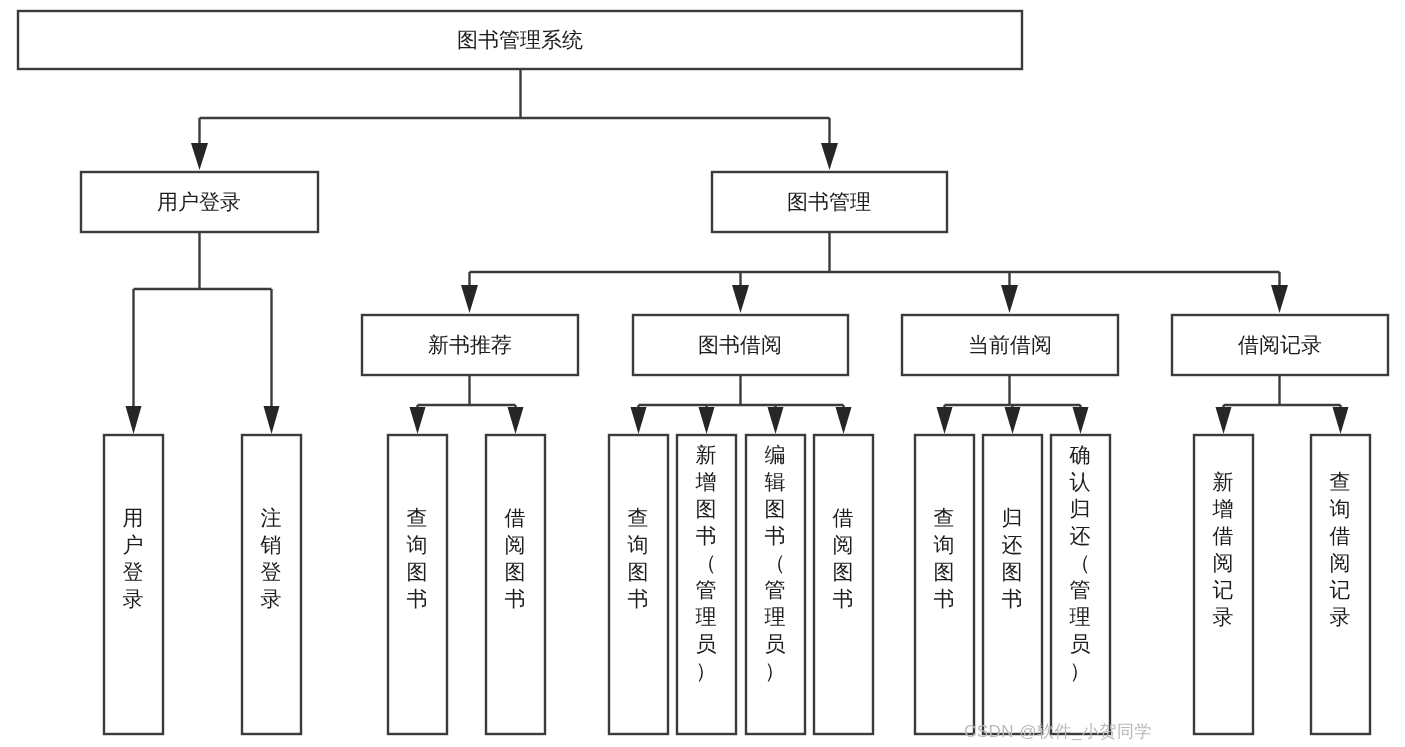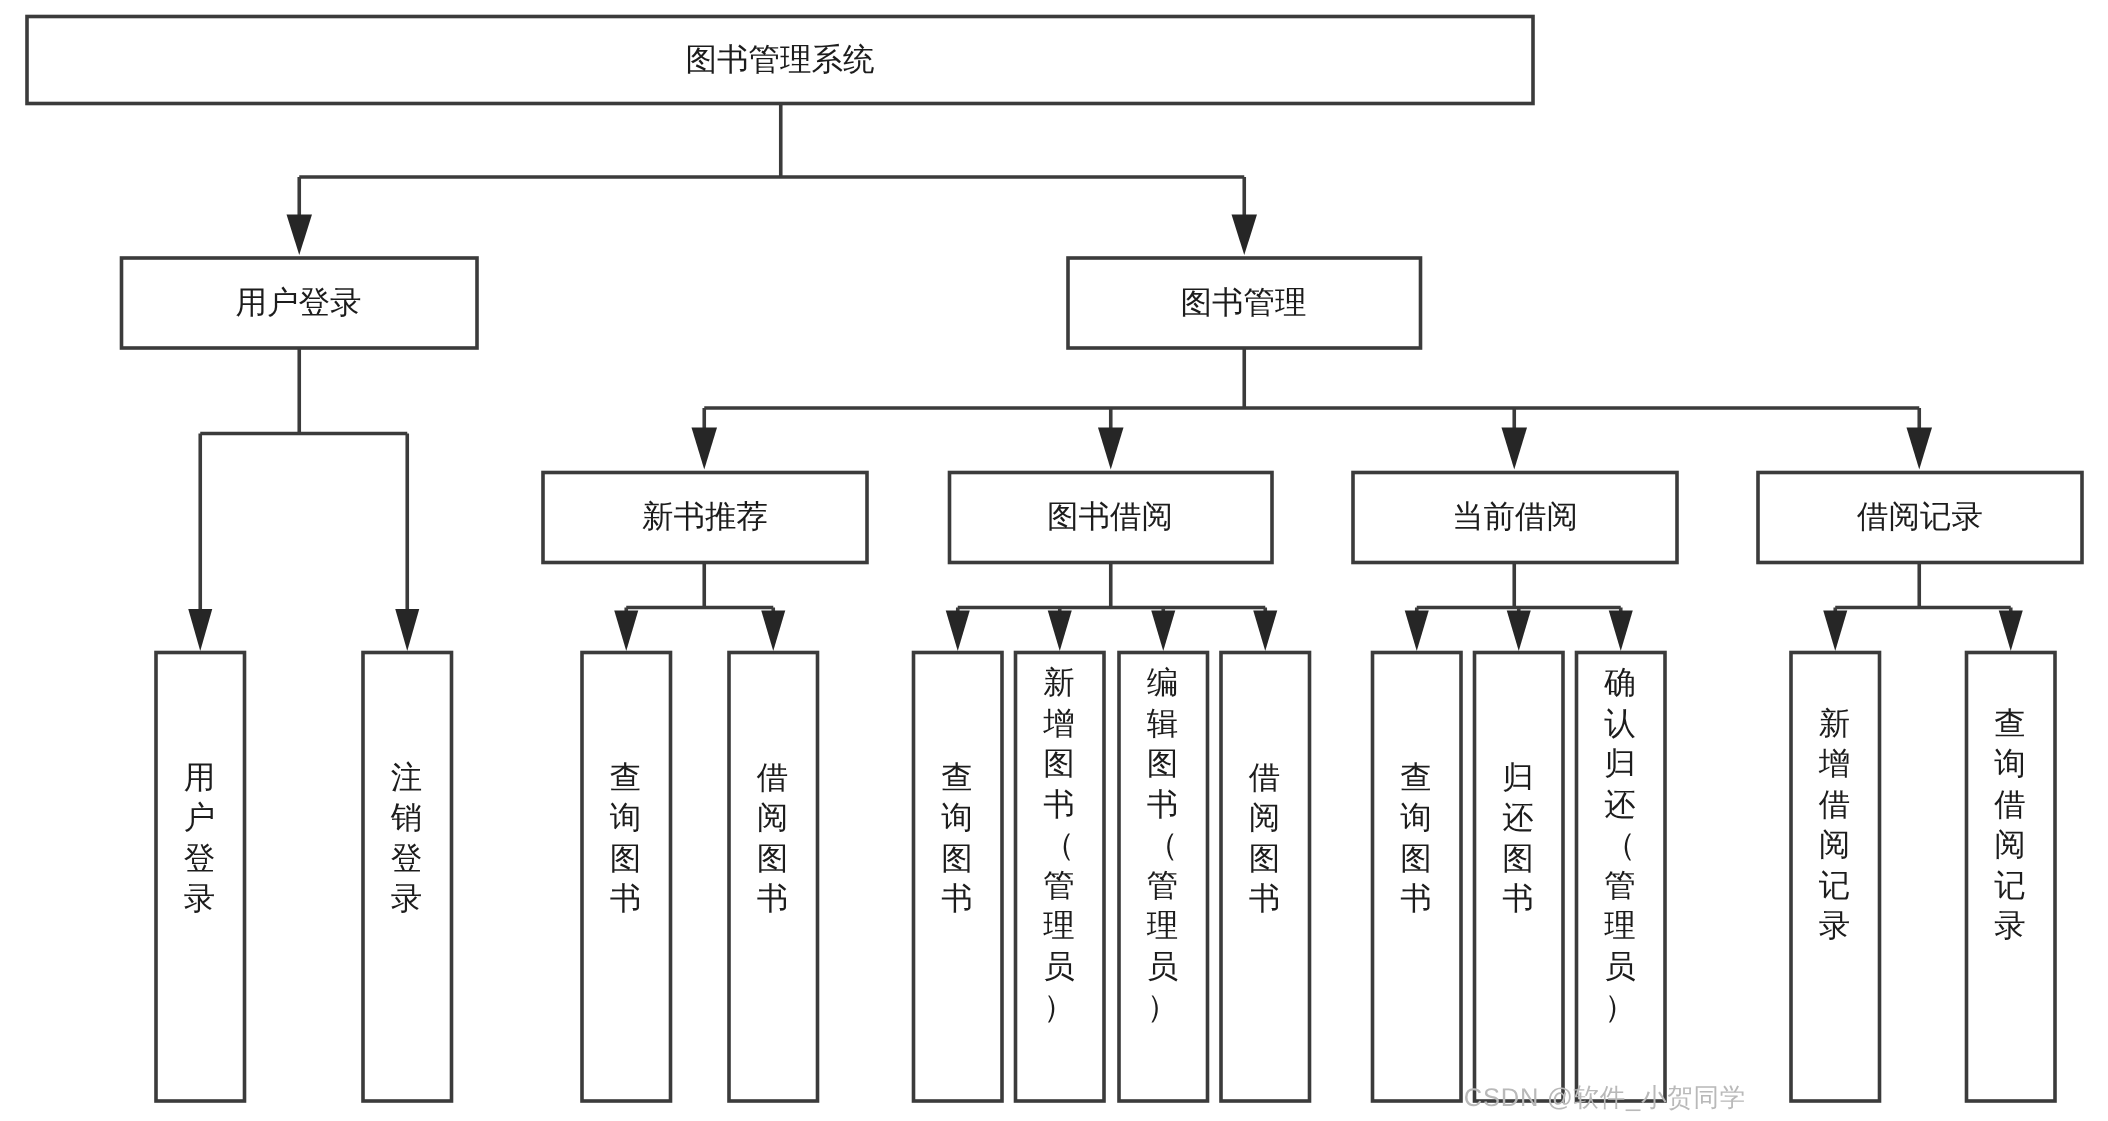--- a/index.html
+++ b/index.html
@@ -51,21 +51,21 @@
   }
   .node-label-v {
     font-family: "Liberation Sans", "DejaVu Sans", sans-serif;
     font-size: 21px;
     fill: #1c1c1c;
     text-anchor: middle;
     white-space: pre;
   }
   .watermark-text {
     position: absolute;
-    right: 8px;
+    right: 20px;
     bottom: 4px;
     font-family: "Liberation Sans", "DejaVu Sans", sans-serif;
     font-size: 17px;
     color: #b9b9b9;
     letter-spacing: 0.5px;
     user-select: none;
     pointer-events: none;
   }
 </style>
 </head>

